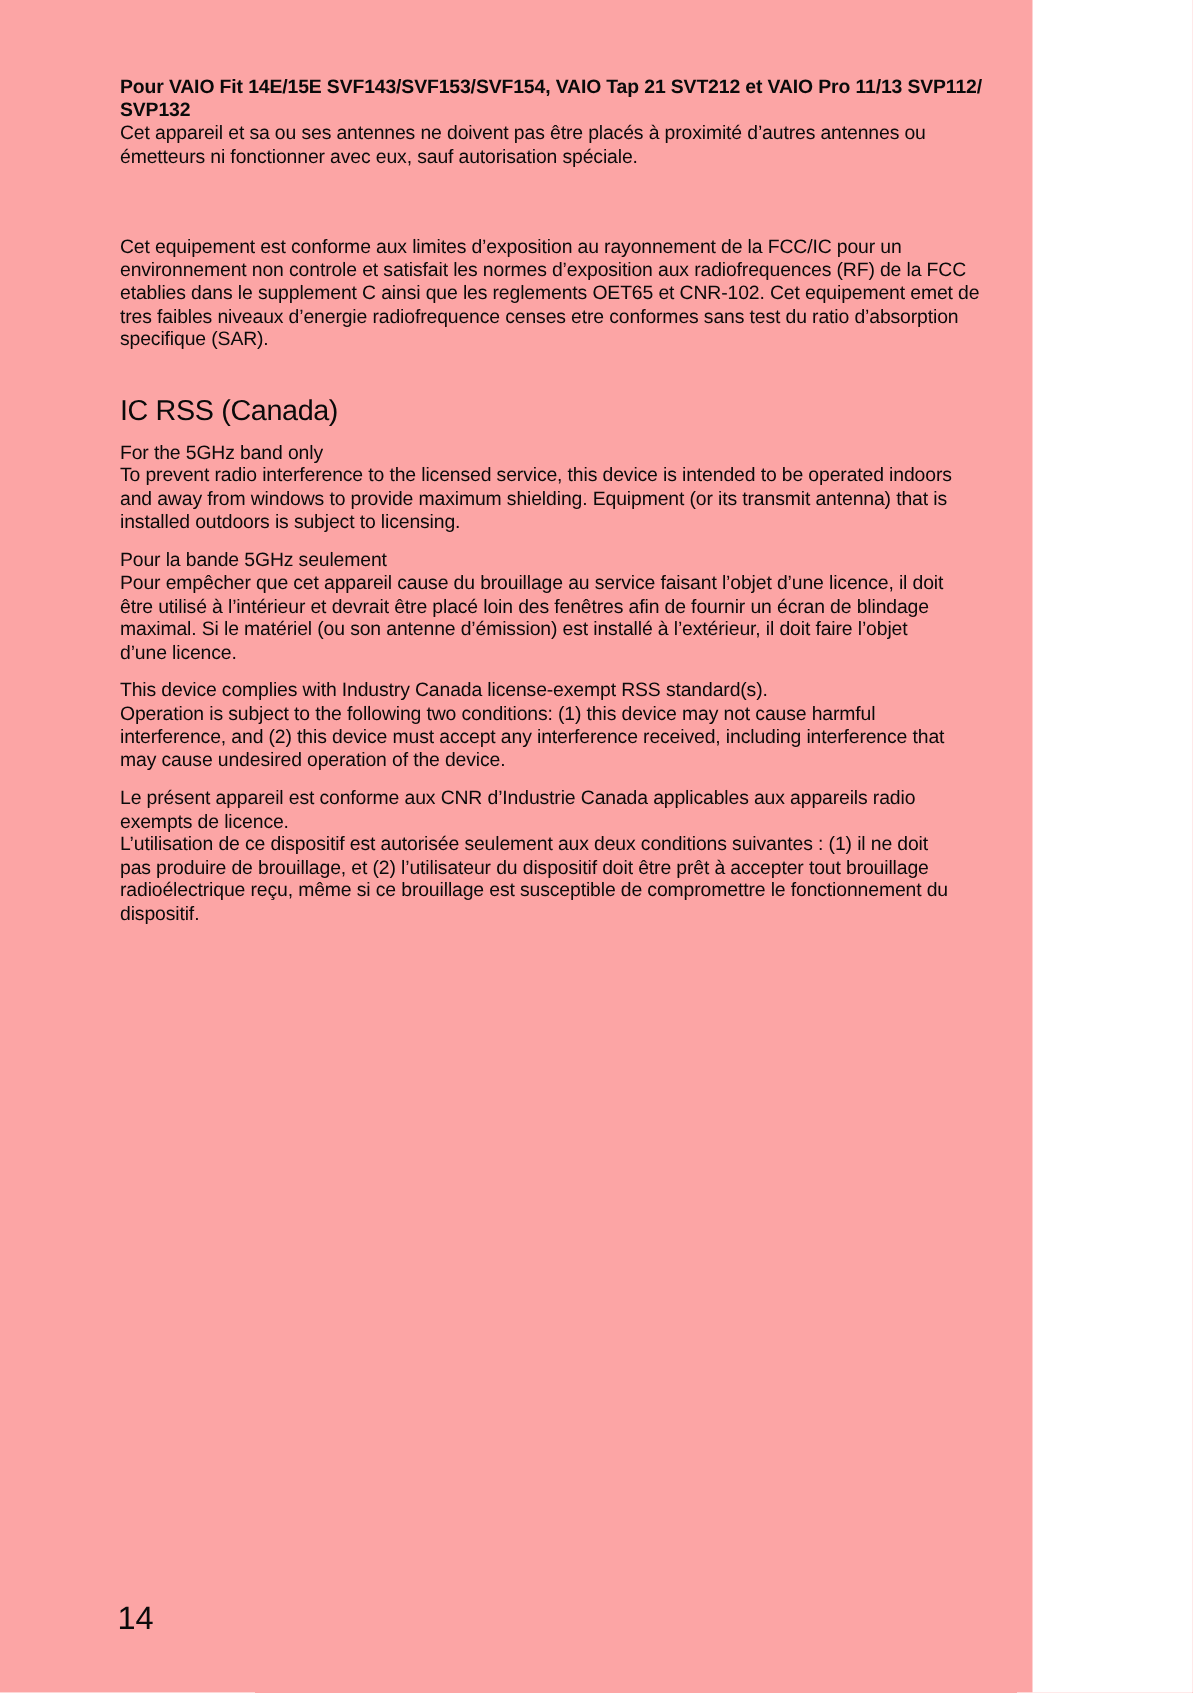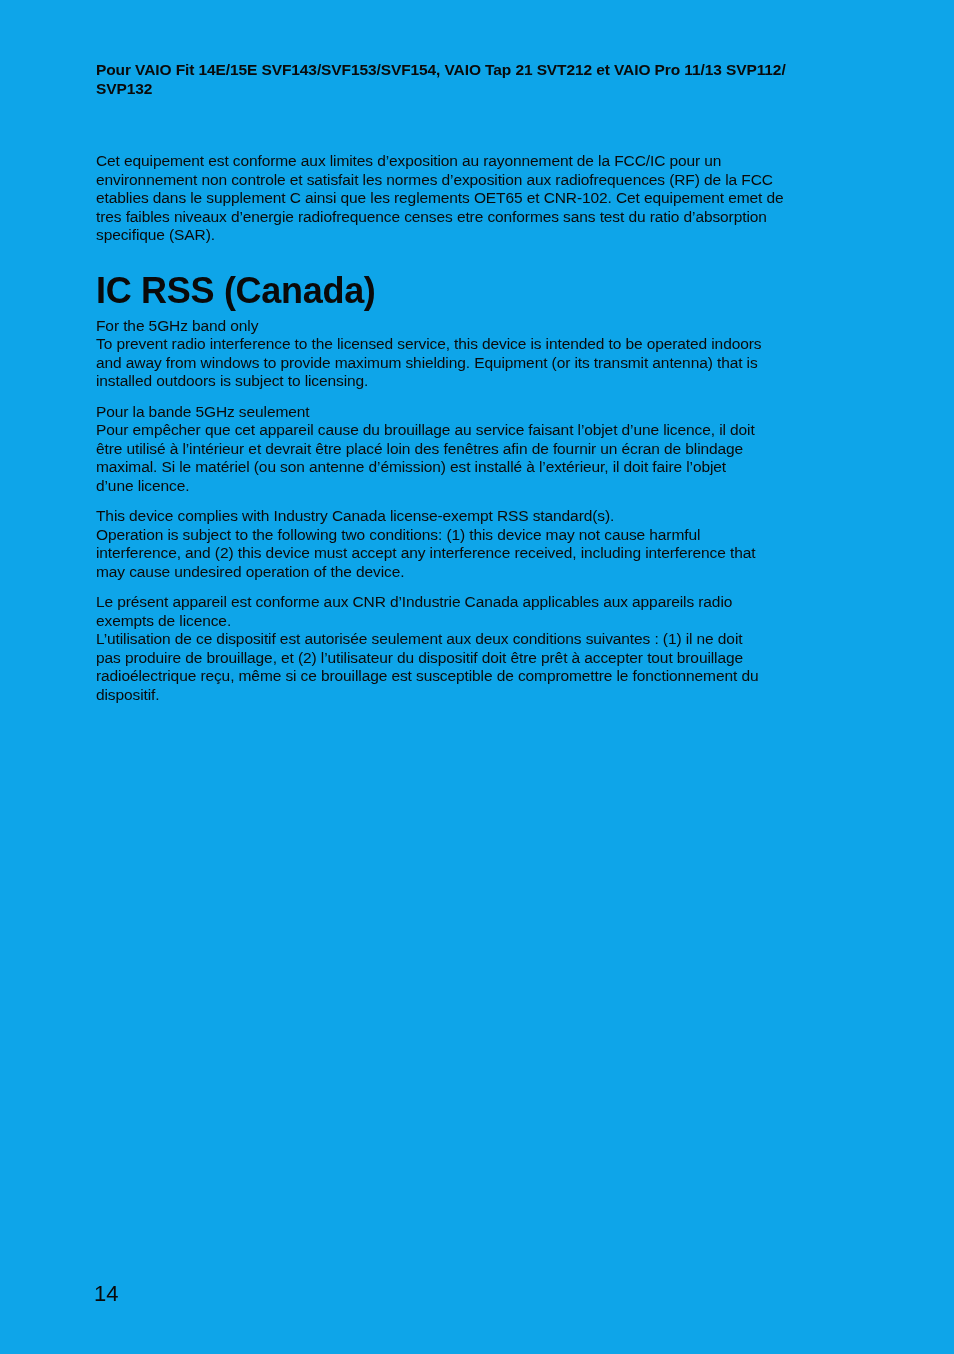--- a/index.html
+++ b/index.html
@@ -2,23 +2,23 @@
 <html><head>
 <meta charset="utf-8">
 <style>
   html, body {
     margin: 0;
     padding: 0;
     background: #ffffff;
   }
   .page {
     position: relative;
-    width: 954px;
+    width: 826px;
     height: 1354px;
-    background: #0ea5e9;
+    background: #fca5a5;
     overflow: hidden;
     font-family: "Liberation Sans", sans-serif;
     color: #0a0a0a;
   }
   .content {
     position: absolute;
     left: 96px;
     top: 61px;
     width: 810px;
   }
@@ -35,52 +35,54 @@
   .body-text {
     font-size: 15.5px;
     line-height: 18.5px;
     font-weight: 400;
     letter-spacing: -0.1px;
   }
   .section-keyboard {
     margin-top: 54px;
   }
   .rss-title {
-    font-size: 36px;
+    font-size: 23px;
     line-height: 36px;
-    font-weight: 700;
+    font-weight: 400;
     letter-spacing: -0.3px;
     margin-top: 28px !important;
     margin-bottom: 8px !important;
   }
   .para {
     margin-bottom: 12px !important;
   }
   .para:last-child {
     margin-bottom: 0 !important;
   }
   .page-number {
     position: absolute;
     left: 94px;
     top: 1281px;
-    font-size: 22px;
+    font-size: 26px;
     line-height: 26px;
     font-weight: 400;
     color: #0a0a0a;
   }
 </style>
 </head>
 <body>
 
 <div class="page">
   <div class="content">
 
     <section>
       <h3 class="notice-heading">Pour VAIO Fit 14E/15E SVF143/SVF153/SVF154, VAIO Tap 21 SVT212 et VAIO Pro 11/13 SVP112/
 SVP132</h3>
+      <p class="body-text">Cet appareil et sa ou ses antennes ne doivent pas être placés à proximité d’autres antennes ou
+émetteurs ni fonctionner avec eux, sauf autorisation spéciale.</p>
     </section>
 
     <section class="section-keyboard">
       <p class="body-text">Cet equipement est conforme aux limites d’exposition au rayonnement de la FCC/IC pour un
 environnement non controle et satisfait les normes d’exposition aux radiofrequences (RF) de la FCC
 etablies dans le supplement C ainsi que les reglements OET65 et CNR-102. Cet equipement emet de
 tres faibles niveaux d’energie radiofrequence censes etre conformes sans test du ratio d’absorption
 specifique (SAR).</p>
     </section>
 

